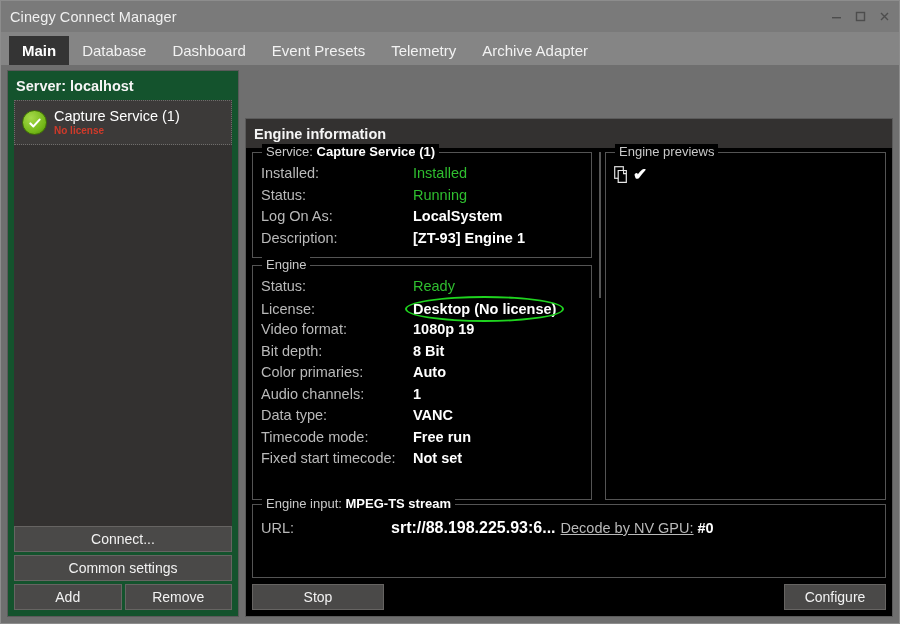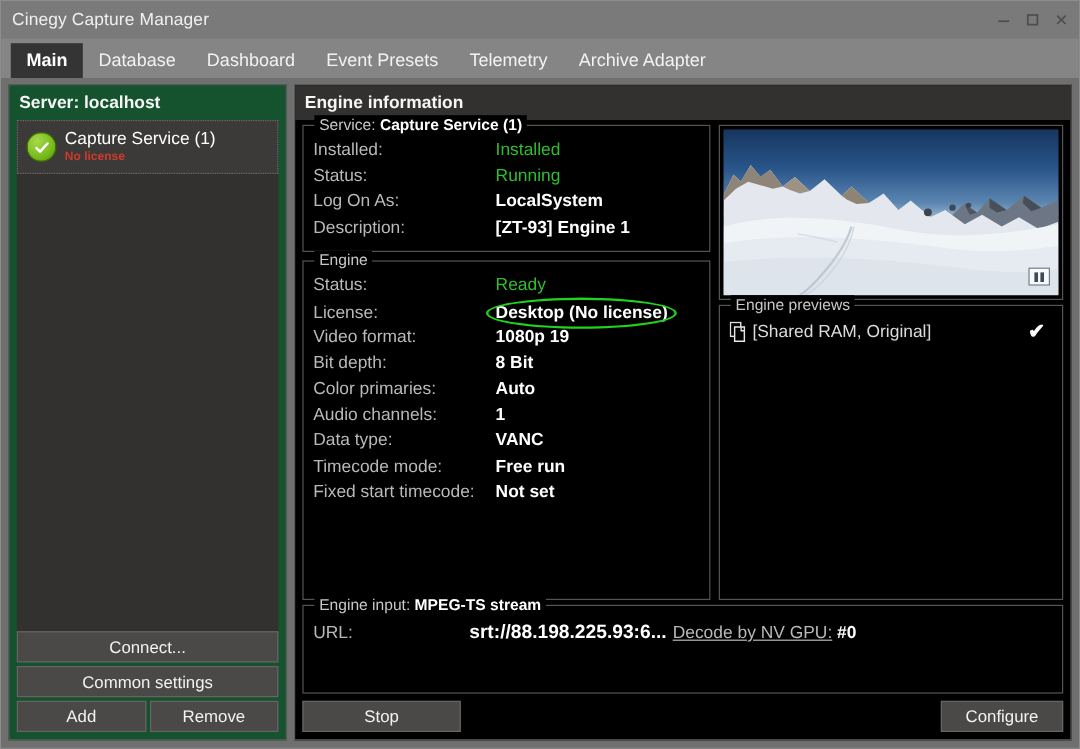--- a/index.html
+++ b/index.html
@@ -156,39 +156,40 @@
   #btn-row .btn { flex: 1; }
 
   
   #right-panel {
     flex: 1;
     background: #000000;
     border: 1px solid #5a5a5a;
     display: flex;
     flex-direction: column;
     min-width: 0;
+    margin-top: 48px;
   }
   #engine-info-header {
     background: #333130;
     padding: 7px 8px 6px 8px;
     font-size: 14.5px;
     font-weight: bold;
     color: #f5f5f5;
   }
   #right-content {
     flex: 1;
     padding: 4px 6px 6px 6px;
     display: flex;
     flex-direction: column;
     gap: 4px;
     min-height: 0;
   }
   #upper-area { display: flex; gap: 7px; min-height: 0; flex: 1; }
   #upper-left { width: 340px; min-width: 340px; display: flex; flex-direction: column; gap: 7px; }
-  #upper-right { flex: 1; display: flex; flex-direction: column; gap: 4px; min-width: 0; }
+  #upper-right { flex: 1; display: flex; flex-direction: row; gap: 4px; min-width: 0; }
 
   
   .group {
     border: 1px solid #545454;
     position: relative;
     padding: 12px 8px 6px 8px;
   }
   .group-legend {
     position: absolute;
     top: -9px; left: 9px;
@@ -285,21 +286,21 @@
   }
   #stop-button { width: 132px; }
   #configure-button { width: 102px; }
 </style>
 </head>
 <body>
 
 <div id="app-window">
 
   <div id="title-bar">
-    <span id="window-title">Cinegy Capture Manager</span>
+    <span id="window-title">Cinegy Connect Manager</span>
     <div id="window-buttons">
       <div class="win-btn">
         <svg width="13" height="13" viewBox="0 0 13 13">
             <rect x="2" y="7" width="9" height="1.4" fill="#4d4d4d"></rect>
           </svg>
       </div>
       <div class="win-btn">
         <svg width="13" height="13" viewBox="0 0 13 13">
             <rect x="2.5" y="2.5" width="8" height="8" fill="none" stroke="#4d4d4d" stroke-width="1.4"></rect>
           </svg>
@@ -469,21 +470,20 @@
             <div class="group" id="previews-group">
               <div class="group-legend">Engine previews</div>
               <div id="preview-list-row">
                 <span id="pages-icon">
                   <svg width="15" height="17" viewBox="0 0 15 17">
                     <rect x="0.7" y="0.7" width="8.6" height="11.6" fill="none" stroke="#e0e0e0" stroke-width="1.2"></rect>
                     <path d="M4.2 4.5 L12.3 4.5 L12.3 16.3 L4.2 16.3 Z" fill="#000" stroke="#e8e8e8" stroke-width="1.2"></path>
                     <path d="M9.6 4.6 L9.6 7.6 L12.4 7.6" fill="none" stroke="#e8e8e8" stroke-width="1.1"></path>
                   </svg>
                 </span>
-                <span id="preview-item-label">[Shared RAM, Original]</span>
                 <span id="preview-check">✔</span>
               </div>
             </div>
 
           </div>
         </div>
 
         <div class="group" id="engine-input-group">
           <div class="group-legend"><span>Engine input: </span><b>MPEG-TS stream</b></div>
           <div id="url-row">

